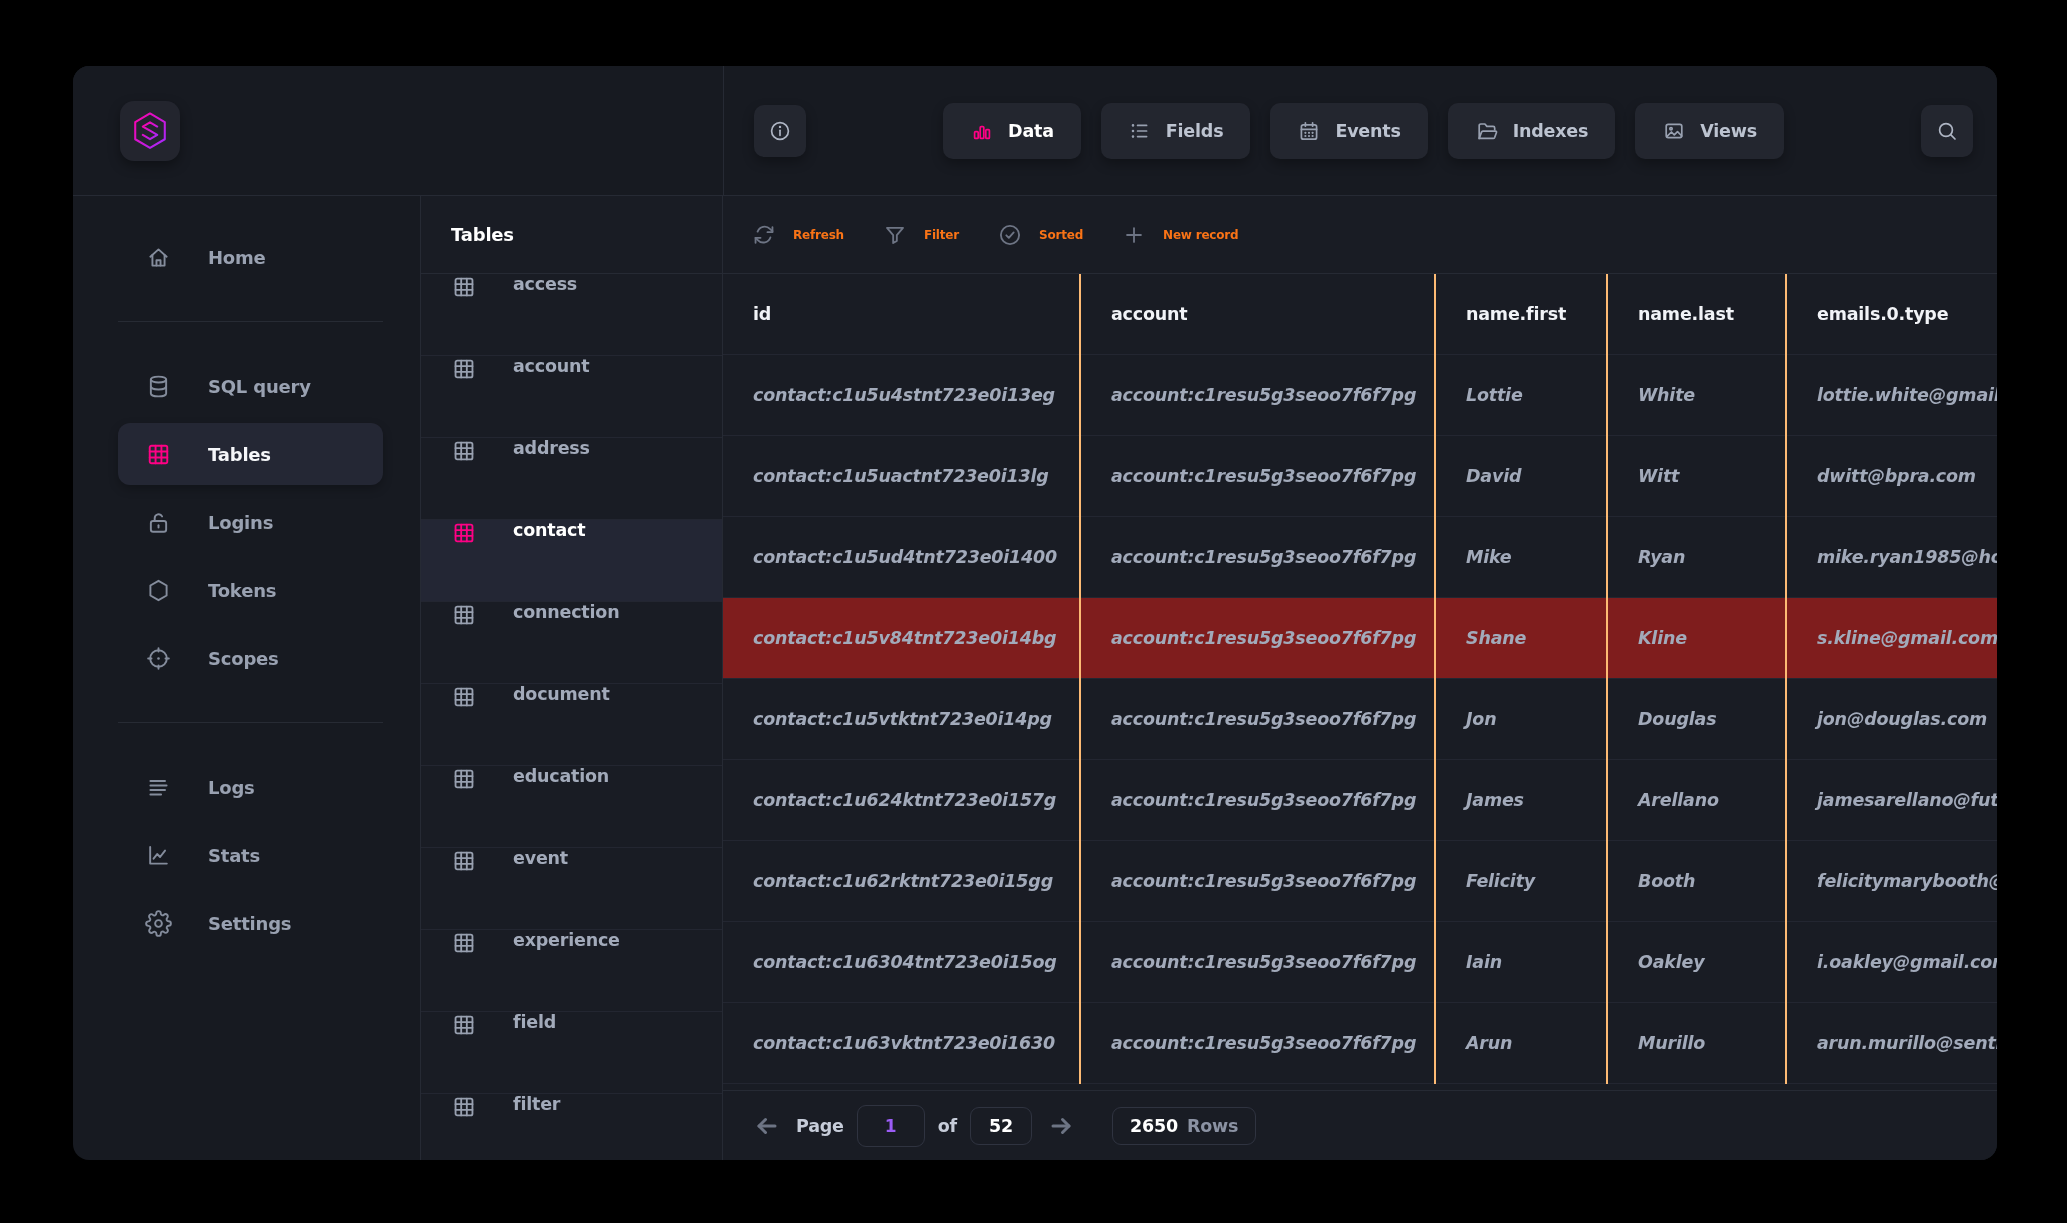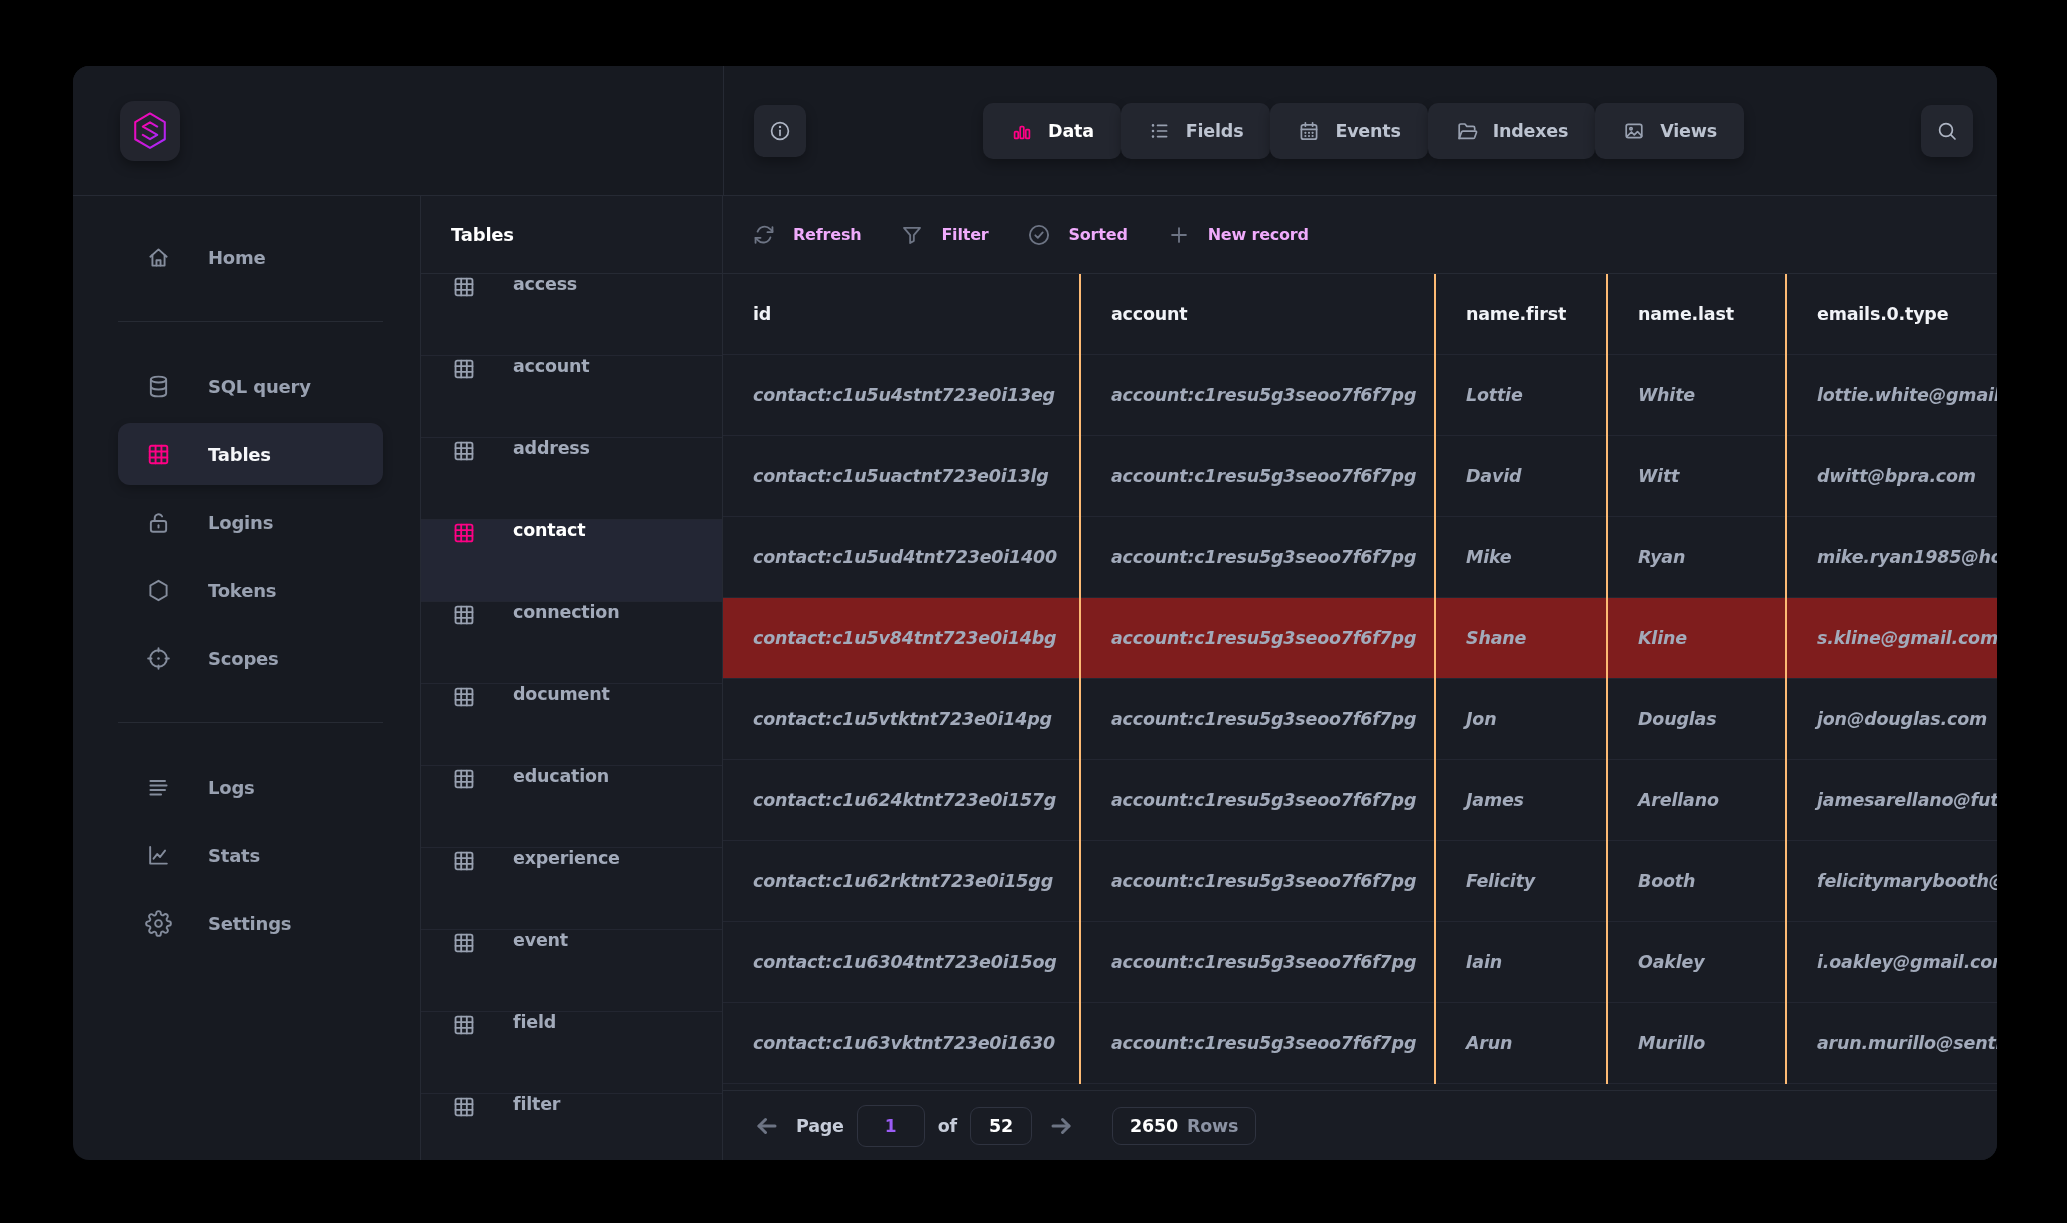--- a/index.html
+++ b/index.html
@@ -10,21 +10,21 @@
 
   
   .topbar{height:129px;flex:none;display:flex;border-bottom:1px solid #262a34;background:#171a21;}
   .topbar-left{width:650px;flex:none;display:flex;align-items:center;padding-left:47px;box-sizing:border-box;}
   .logo-tile{width:60px;height:60px;border-radius:14px;background:#23252e;display:flex;align-items:center;
              justify-content:center;box-shadow:0 5px 12px rgba(0,0,0,.35);cursor:pointer;}
   .topbar-right{flex:1;border-left:1px solid #262a34;display:flex;align-items:center;
                 justify-content:space-between;padding:0 24px 0 30px;min-width:0;}
   .icon-btn{width:52px;height:52px;flex:none;border-radius:10px;background:#23262f;border:none;display:flex;
             align-items:center;justify-content:center;color:#aeb5c4;box-shadow:0 5px 12px rgba(0,0,0,.3);cursor:pointer;}
-  .view-tabs{display:flex;}
+  .view-tabs{display:flex;gap:20px;}
   .tab-btn{height:56px;padding:0 27px;border-radius:10px;background:#23262f;border:none;display:flex;
            align-items:center;gap:14px;color:#bcc3d0;font-weight:700;font-size:17.5px;
            font-family:inherit;letter-spacing:inherit;box-shadow:0 5px 12px rgba(0,0,0,.3);cursor:pointer;}
   .tab-btn .ic{color:#98a0b0;}
   .tab-btn.active{color:#ffffff;}
   .tab-btn.active .ic{color:#ff0085;}
 
   
   .body{flex:1;display:flex;min-height:0;}
   .sidebar{width:347px;flex:none;padding-top:27px;box-sizing:border-box;display:flex;flex-direction:column;text-align:right;}
@@ -42,21 +42,21 @@
   .tables-list{flex:1;overflow:hidden;}
   .table-item{height:81px;border-bottom:1px solid #232631;display:flex;align-items:flex-start;padding-left:30px;
               gap:36px;color:#a2aaba;font-weight:700;font-size:17.5px;cursor:pointer;}
   .table-item .ic{width:26px;height:26px;color:#98a0b0;flex:none;}
   .table-item.selected{background:#232634;color:#ffffff;}
   .table-item.selected .ic{color:#ff0085;}
 
   .main{flex:1;display:flex;flex-direction:column;background:#191c24;min-width:0;min-height:0;}
   .toolbar{height:77px;flex:none;border-bottom:1px solid #262a34;display:flex;align-items:center;
            padding-left:28px;gap:38px;}
-  .tool-btn{display:flex;align-items:center;gap:16px;color:#f0abfc;font-weight:700;font-size:16px;
+  .tool-btn{display:flex;align-items:center;gap:16px;color:#f97316;font-weight:700;font-size:12px;
             background:none;border:none;font-family:inherit;letter-spacing:inherit;cursor:pointer;padding:0;}
   .tool-btn .ic{width:26px;height:26px;color:#6d7484;flex:none;}
 
   .grid-area{flex:1;overflow:hidden;}
   table.records{border-collapse:collapse;table-layout:fixed;width:1420px;}
   table.records col:nth-child(1){width:357px;}
   table.records col:nth-child(2){width:355px;}
   table.records col:nth-child(3){width:172px;}
   table.records col:nth-child(4){width:179px;}
   table.records col:nth-child(5){width:357px;}
@@ -356,27 +356,27 @@
             <div class="table-item">
               <svg class="ic" viewBox="0 0 24 24">
                 <use href="#sym-table-grid-icon"></use>
               </svg>
               <span class="table-label">education</span>
             </div>
             <div class="table-item">
               <svg class="ic" viewBox="0 0 24 24">
                 <use href="#sym-table-grid-icon"></use>
               </svg>
+              <span class="table-label">event</span>
+            </div>
+            <div class="table-item">
+              <svg class="ic" viewBox="0 0 24 24">
+                <use href="#sym-table-grid-icon"></use>
+              </svg>
               <span class="table-label">experience</span>
-            </div>
-            <div class="table-item">
-              <svg class="ic" viewBox="0 0 24 24">
-                <use href="#sym-table-grid-icon"></use>
-              </svg>
-              <span class="table-label">event</span>
             </div>
             <div class="table-item">
               <svg class="ic" viewBox="0 0 24 24">
                 <use href="#sym-table-grid-icon"></use>
               </svg>
               <span class="table-label">field</span>
             </div>
             <div class="table-item">
               <svg class="ic" viewBox="0 0 24 24">
                 <use href="#sym-table-grid-icon"></use>

